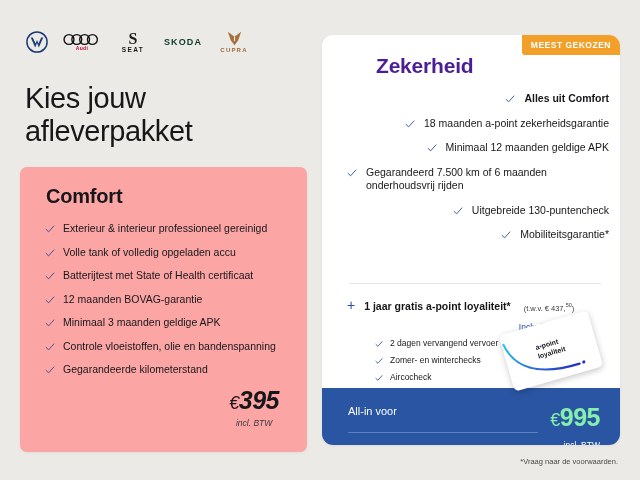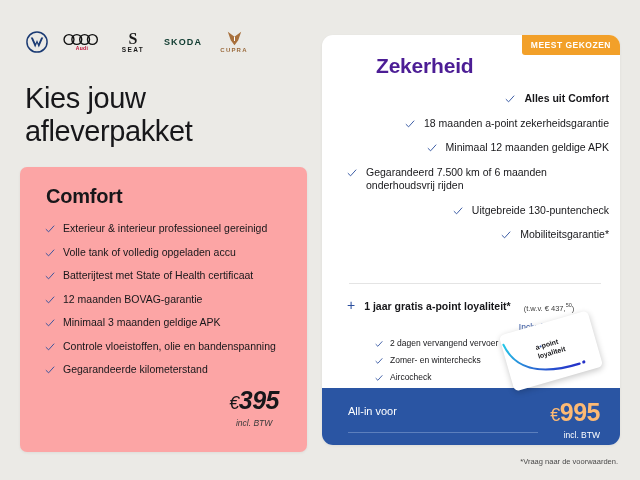--- a/index.html
+++ b/index.html
@@ -126,21 +126,21 @@
     background: #2a55a3;
   }
   .blue-bar .label {
     position: absolute; left: 26px; top: 17px;
     font-size: 11px; color: #ffffff; font-weight: 400;
   }
   .blue-bar .line {
     position: absolute; left: 26px; bottom: 12px; width: 190px; height: 1px; background: #5c7fbd;
   }
   .price-right { position: absolute; right: 20px; top: 10px; text-align: right; }
-  .price-right .big { font-size: 25px; font-weight: 700; color: #fdba74; letter-spacing: -.5px; line-height: 28px;}
+  .price-right .big { font-size: 25px; font-weight: 700; color: #86efac; letter-spacing: -.5px; line-height: 38px;}
   .price-right .big .cur { font-size: 18px; font-weight: 500; }
   .price-right .sub { font-size: 8.5px; color: #ffffff; margin-top: 1px; }
 
   .footnote {
     position: absolute; right: 22px; top: 457px;
     font-size: 7.5px; color: #4a4a4a;
   }
 </style>
 </head>
 <body>

